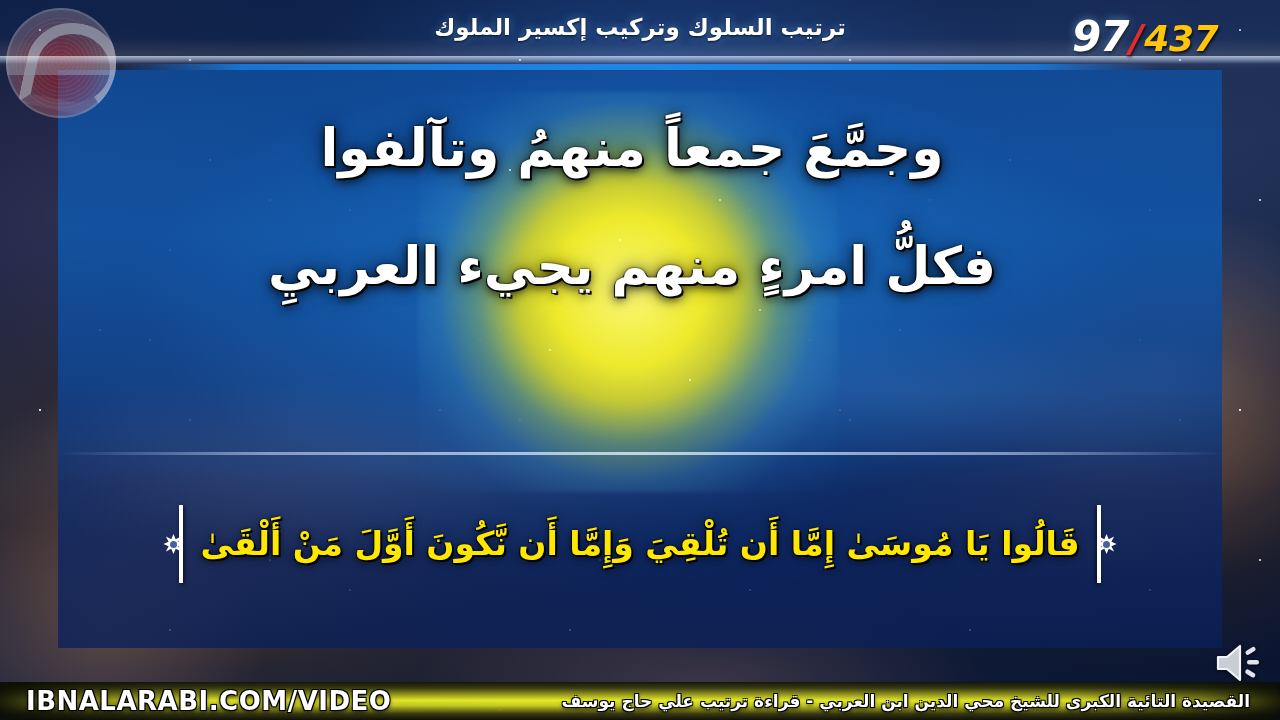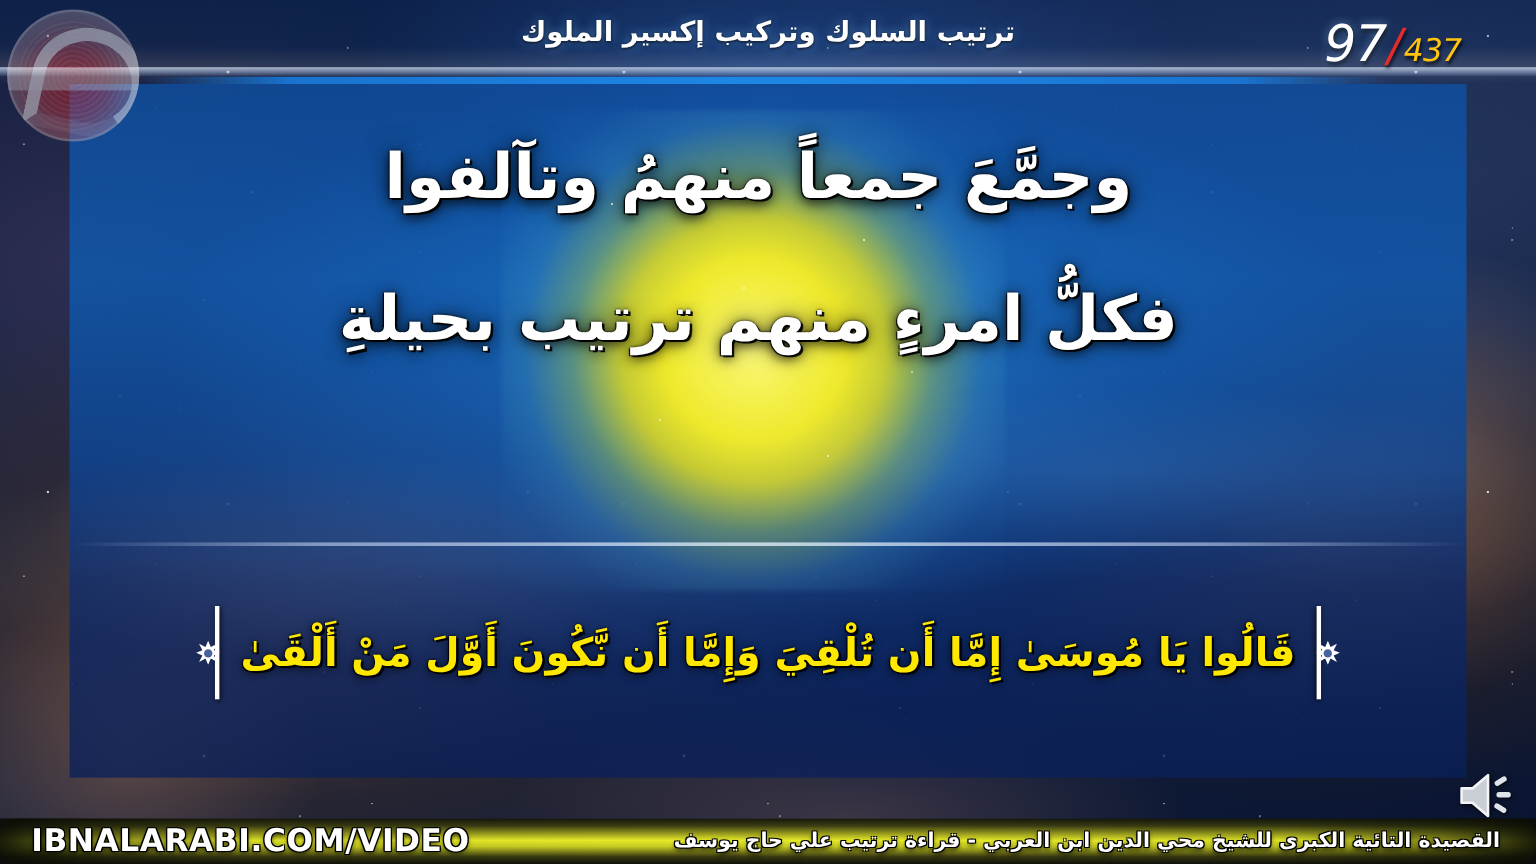--- a/index.html
+++ b/index.html
@@ -130,35 +130,35 @@
     font-weight:600;
     color:#ffffff;
     letter-spacing:0px;
     text-shadow:0 1px 3px rgba(0,0,0,.85), 0 0 9px rgba(120,190,255,.55);
   }
 
   
   .counter{
     position:absolute;right:62px;top:16px;
     display:flex;align-items:baseline;gap:0px;
-    font-style:italic;font-weight:normal;
+    font-style:italic;font-weight:bold;
     direction:ltr;
     text-align:center;
   }
   .counter .cur{
     font-size:42px;color:#ffffff;line-height:1;
     text-shadow:1px 2px 4px rgba(0,0,0,.75), 0 0 8px rgba(140,200,255,.6);
     letter-spacing:-1px;
   }
   .counter .sep{
     font-size:38px;color:#e22b2b;line-height:1;margin:0 1px;
     text-shadow:1px 2px 3px rgba(0,0,0,.7);
   }
   .counter .tot{
-    font-size:26px;color:#ffc50d;line-height:1;
+    font-size:36px;color:#ffc50d;line-height:1;
     text-shadow:1px 2px 3px rgba(0,0,0,.8);
     letter-spacing:-.5px;
   }
 
   
   .logo{
     position:absolute;left:6px;top:8px;width:110px;height:110px;
     border-radius:50%;
     opacity:.55;
     overflow:hidden;
@@ -306,21 +306,21 @@
   </div>
 
   <div class="logo">
     <div class="rings"></div>
     <div class="swirl"></div>
     <div class="band"></div>
   </div>
 
   <div class="poem">
     <div class="poem-line">وجمَّعَ جمعاً منهمُ وتآلفوا</div>
-    <div class="poem-line">فكلُّ امرءٍ منهم ترتيب بحيلةِ</div>
+    <div class="poem-line">فكلُّ امرءٍ منهم يجيء العربيِ</div>
   </div>
 
   <div class="verse-row">
     <div class="ornament right">
       <div class="arc"></div>
       <div class="star"></div>
     </div>
     <div class="verse-text">قَالُوا يَا مُوسَىٰ إِمَّا أَن تُلْقِيَ وَإِمَّا أَن نَّكُونَ أَوَّلَ مَنْ أَلْقَىٰ</div>
     <div class="ornament">
       <div class="arc"></div>

